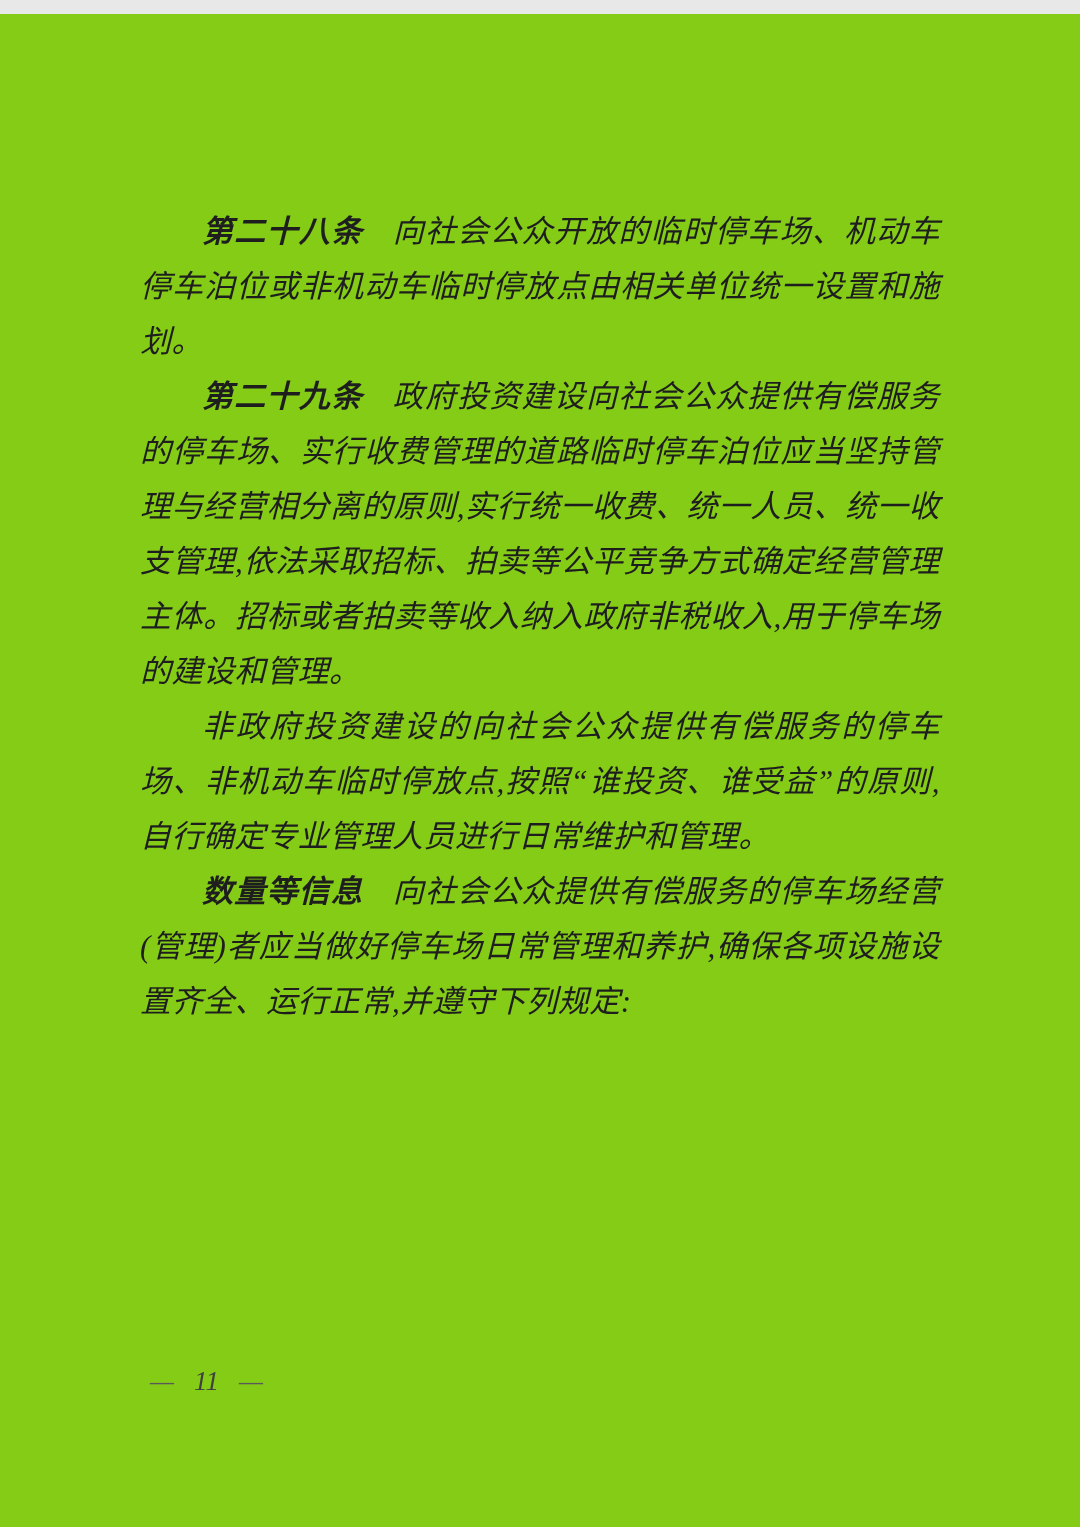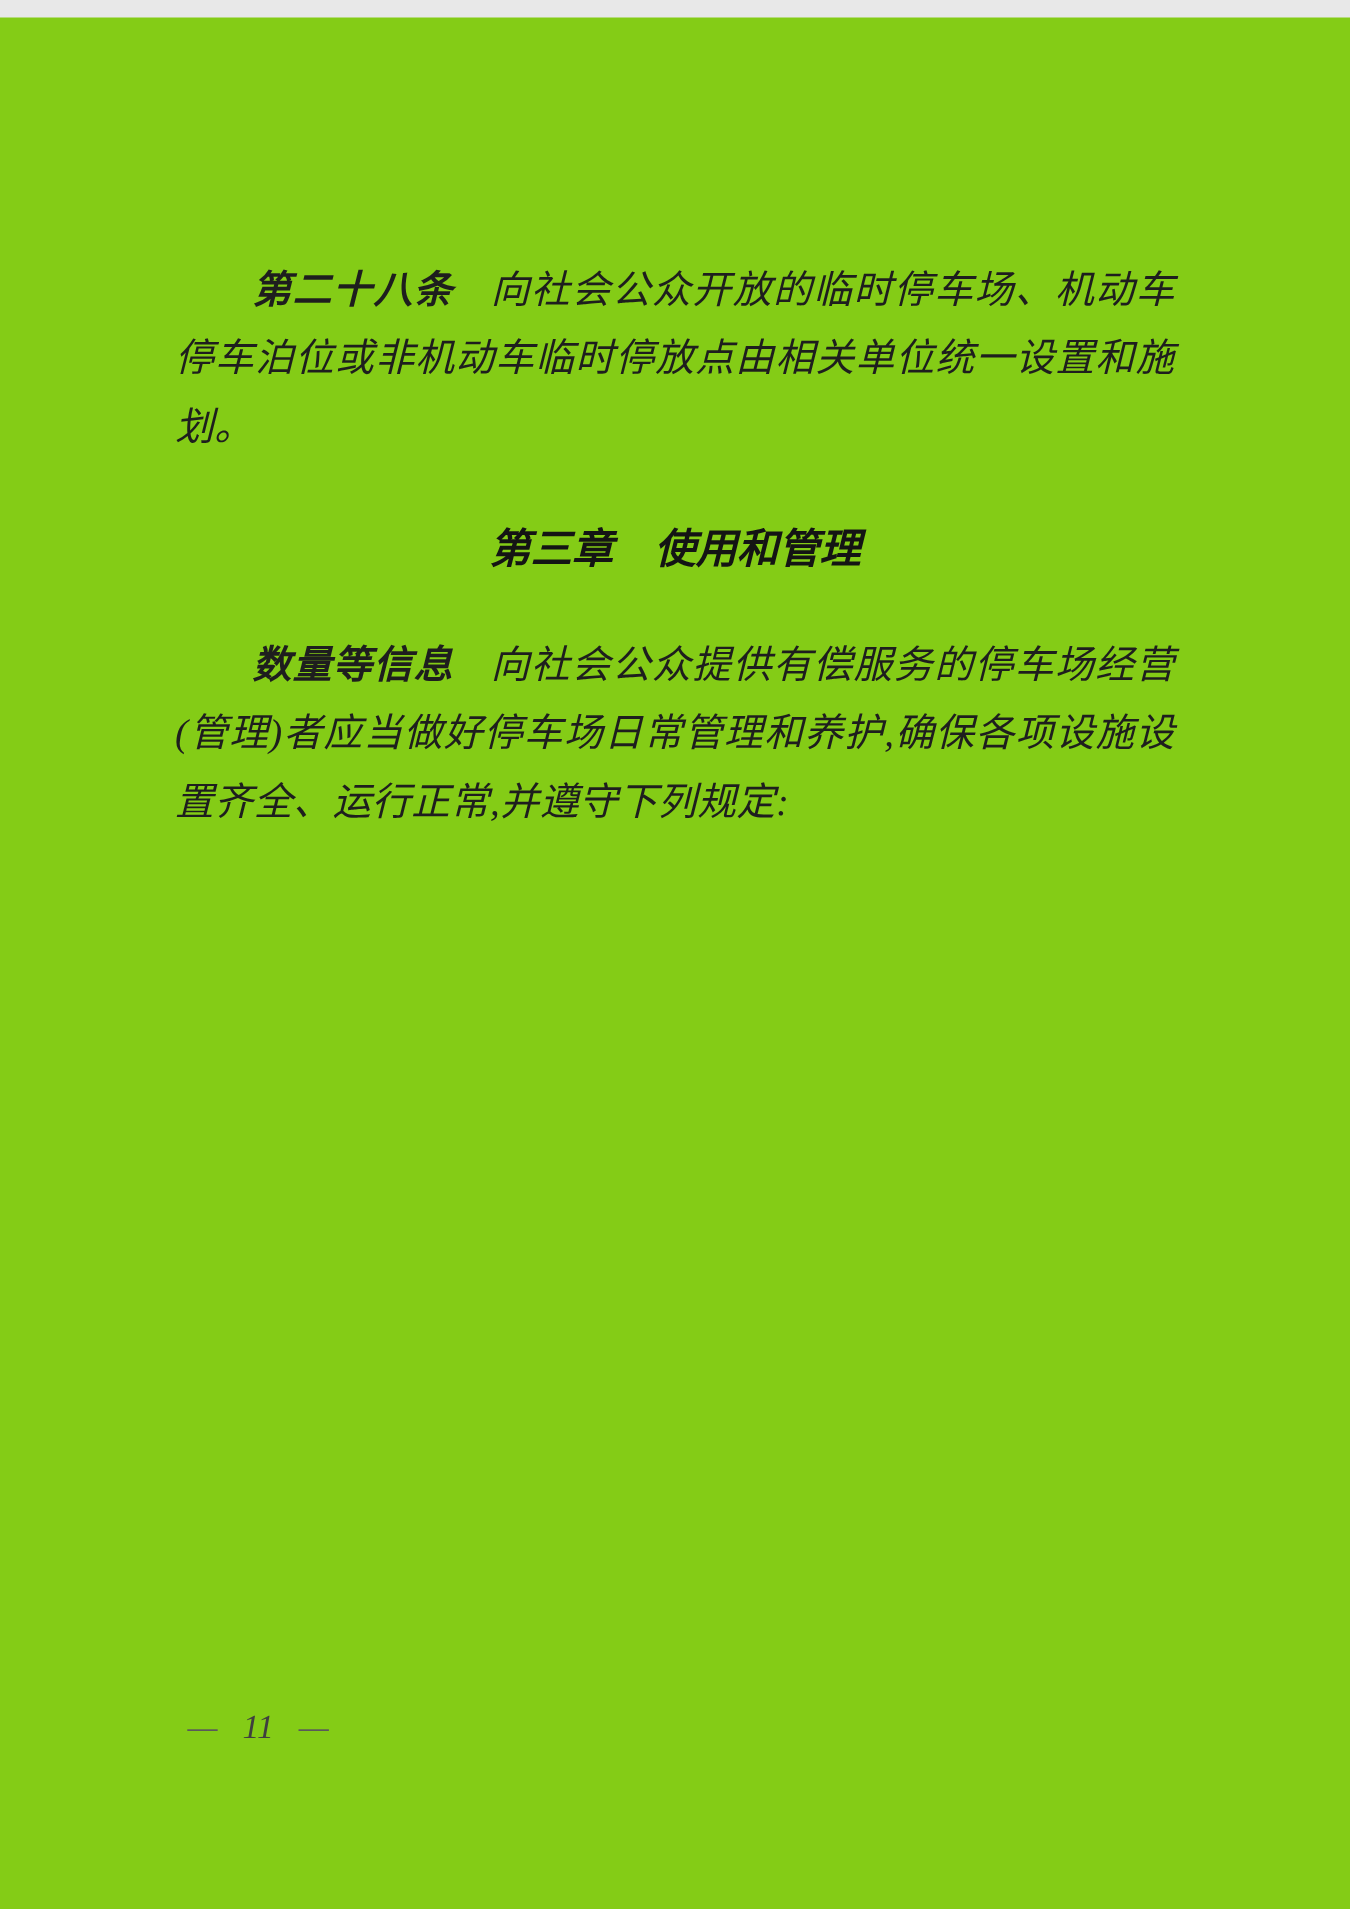--- a/index.html
+++ b/index.html
@@ -66,23 +66,24 @@
   }
 </style>
 </head>
 <body>
 
 <div class="page">
   <div class="content">
 
     <p class="para"><span class="lead">第二十八条</span><span>向社会公众开放的临时停车场、机动车停车泊位或非机动车临时停放点由相关单位统一设置和施划。</span></p>
 
-    <h2 class="chapter">第三章　使用和管理</h2>
 
+    <p class="para"><span class="lead">第二十九条</span><span>政府投资建设向社会公众提供有偿服务的停车场、实行收费管理的道路临时停车泊位应当坚持管理与经营相分离的原则,实行统一收费、统一人员、统一收支管理,依法采取招标、拍卖等公平竞争方式确定经营管理主体。招标或者拍卖等收入纳入政府非税收入,用于停车场的建设和管理。</span></p>
 
+    <p class="para">非政府投资建设的向社会公众提供有偿服务的停车场、非机动车临时停放点,按照“谁投资、谁受益”的原则,自行确定专业管理人员进行日常维护和管理。</p>
 
 
 
     <p class="para"><span class="lead">数量等信息</span><span>向社会公众提供有偿服务的停车场经营(管理)者应当做好停车场日常管理和养护,确保各项设施设置齐全、运行正常,并遵守下列规定:</span></p>
 
   </div>
 
   <div class="footer">
     <span class="dash">—</span>
     <span class="page-num">11</span>

